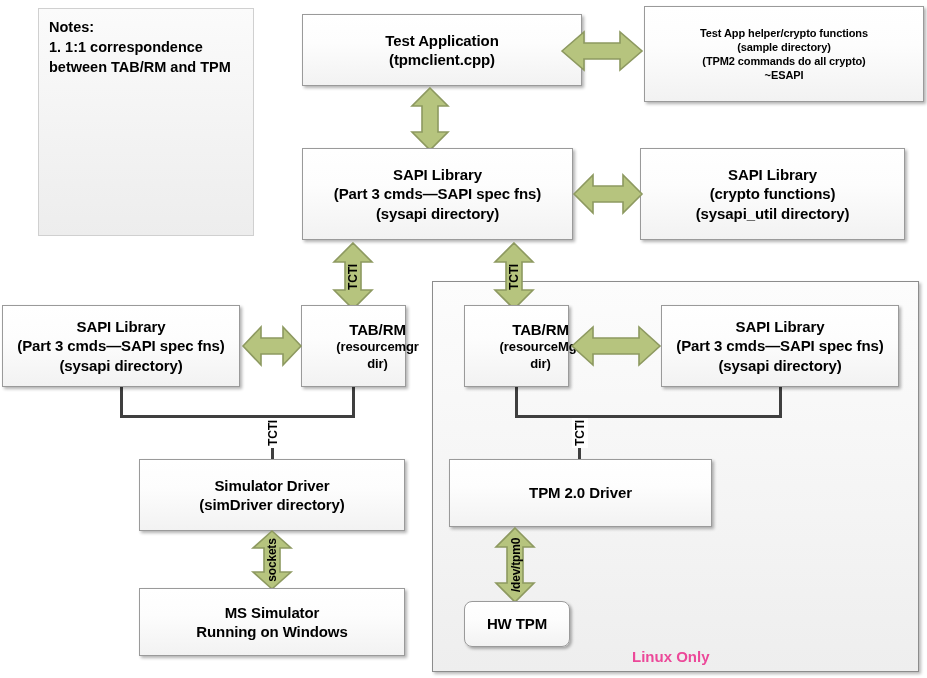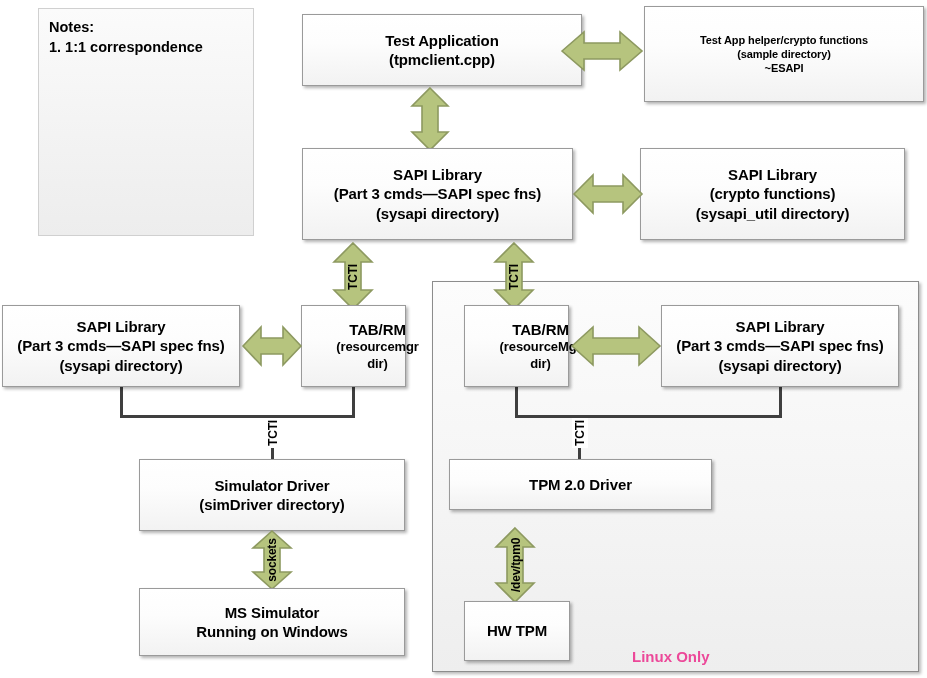--- a/index.html
+++ b/index.html
@@ -103,20 +103,21 @@
   }
 </style>
 </head>
 <body>
 
 <div id="canvas">
 
   <div class="notes" style="left:38px; top:8px; width:216px; height:228px;">
     <span class="ln">Notes:</span>
     <span class="ln">1.  1:1 correspondence</span>
+    <span class="ln">between TAB/RM and TPM</span>
   </div>
 
   <div class="container-box" style="left:432px; top:281px; width:487px; height:391px;"></div>
   <div class="container-label" style="left:632px; top:648px;">Linux Only</div>
 
   <div class="conn" style="left:120px; top:386px; width:3px; height:32px;"></div>
 
   <div class="conn" style="left:352px; top:386px; width:3px; height:32px;"></div>
 
   <div class="conn" style="left:120px; top:415px; width:235px; height:3px;"></div>
@@ -131,20 +132,21 @@
   <div class="conn-label" style="left:565px; top:425px; width:30px; text-align:center; transform:rotate(-90deg);">TCTI</div>
 
   <div class="box" style="left:302px; top:14px; width:280px; height:72px;">
     <span class="ln">Test Application</span>
     <span class="ln">(tpmclient.cpp)</span>
   </div>
 
   <div class="box small" style="left:644px; top:6px; width:280px; height:96px;">
     <span class="ln">Test App helper/crypto functions</span>
     <span class="ln">(sample directory)</span>
+    <span class="ln">(TPM2 commands do all crypto)</span>
     <span class="ln">~ESAPI</span>
   </div>
 
   <div class="arrow" style="left:562px; top:30px;">
     <svg width="80" height="42" viewBox="0 0 80 42">
       <polygon points="0,21 22,2 22,13 58,13 58,2 80,21 58,40 58,29 22,29 22,40" fill="#b6c47e" stroke="#8d9960" stroke-width="1.6" stroke-linejoin="miter"></polygon>
     </svg>
   </div>
 
   <div class="arrow" style="left:411px; top:88px;">
@@ -219,21 +221,21 @@
     <svg width="88" height="42" viewBox="0 0 88 42">
       <polygon points="0,21 21,2 21,13 67,13 67,2 88,21 67,40 67,29 21,29 21,40" fill="#b6c47e" stroke="#8d9960" stroke-width="1.6" stroke-linejoin="miter"></polygon>
     </svg>
   </div>
 
   <div class="box" style="left:139px; top:459px; width:266px; height:72px;">
     <span class="ln">Simulator Driver</span>
     <span class="ln">(simDriver directory)</span>
   </div>
 
-  <div class="box" style="left:449px; top:459px; width:263px; height:51px;">
+  <div class="box" style="left:449px; top:459px; width:263px; height:68px;">
     <span class="ln">TPM 2.0 Driver</span>
   </div>
 
   <div class="arrow" style="left:252px; top:531px;">
     <svg width="40" height="58" viewBox="0 0 40 58">
       <polygon points="20,0 39,17 28,17 28,41 39,41 20,58 1,41 12,41 12,17 1,17" fill="#b6c47e" stroke="#8d9960" stroke-width="1.6" stroke-linejoin="miter"></polygon>
     </svg>
   </div>
   <div class="arrow-label" style="left:250px; top:553px; width:44px; text-align:center; transform:rotate(-90deg);">sockets</div>
 
@@ -242,17 +244,17 @@
       <polygon points="20,0 39,19 28,19 28,55 39,55 20,74 1,55 12,55 12,19 1,19" fill="#b6c47e" stroke="#8d9960" stroke-width="1.6" stroke-linejoin="miter"></polygon>
     </svg>
   </div>
   <div class="arrow-label" style="left:487px; top:558px; width:58px; text-align:center; transform:rotate(-90deg);">/dev/tpm0</div>
 
   <div class="box" style="left:139px; top:588px; width:266px; height:68px;">
     <span class="ln">MS Simulator</span>
     <span class="ln">Running on Windows</span>
   </div>
 
-  <div class="box" style="left:464px; top:601px; width:106px; height:60px;">
+  <div class="box" style="left:464px; top:601px; width:106px; height:46px;border-radius:8px;">
     <span class="ln">HW TPM</span>
   </div>
 
 </div>
 
 </body></html>

